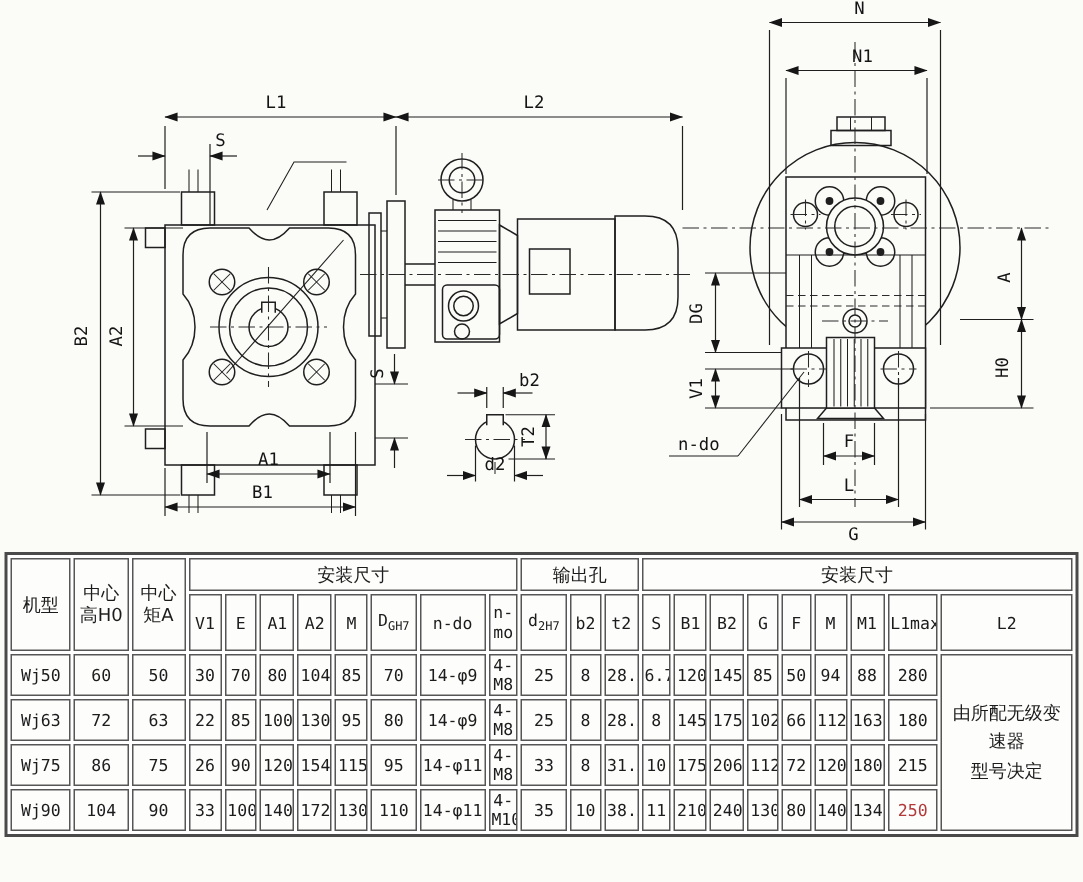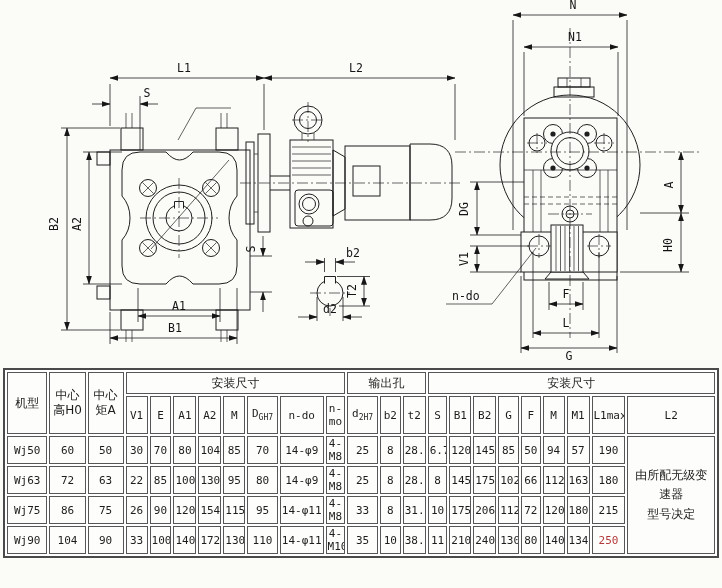--- a/index.html
+++ b/index.html
@@ -371,22 +371,22 @@
       <td class="num">4-M8</td>
       <td class="num">25</td>
       <td class="num">8</td>
       <td class="num">28.3</td>
       <td class="num">6.7</td>
       <td class="num">120</td>
       <td class="num">145</td>
       <td class="num">85</td>
       <td class="num">50</td>
       <td class="num">94</td>
-      <td class="num">57</td>
-      <td class="num">190</td>
+      <td class="num">88</td>
+      <td class="num">280</td>
       <td rowspan="4" class="l2note"><span>由所配无级变速器</span><br><span>型号决定</span></td>
     </tr>
     <tr class="dr">
       <td class="num">Wj63</td>
       <td class="num">72</td>
       <td class="num">63</td>
       <td class="num">22</td>
       <td class="num">85</td>
       <td class="num">100</td>
       <td class="num">130</td>

